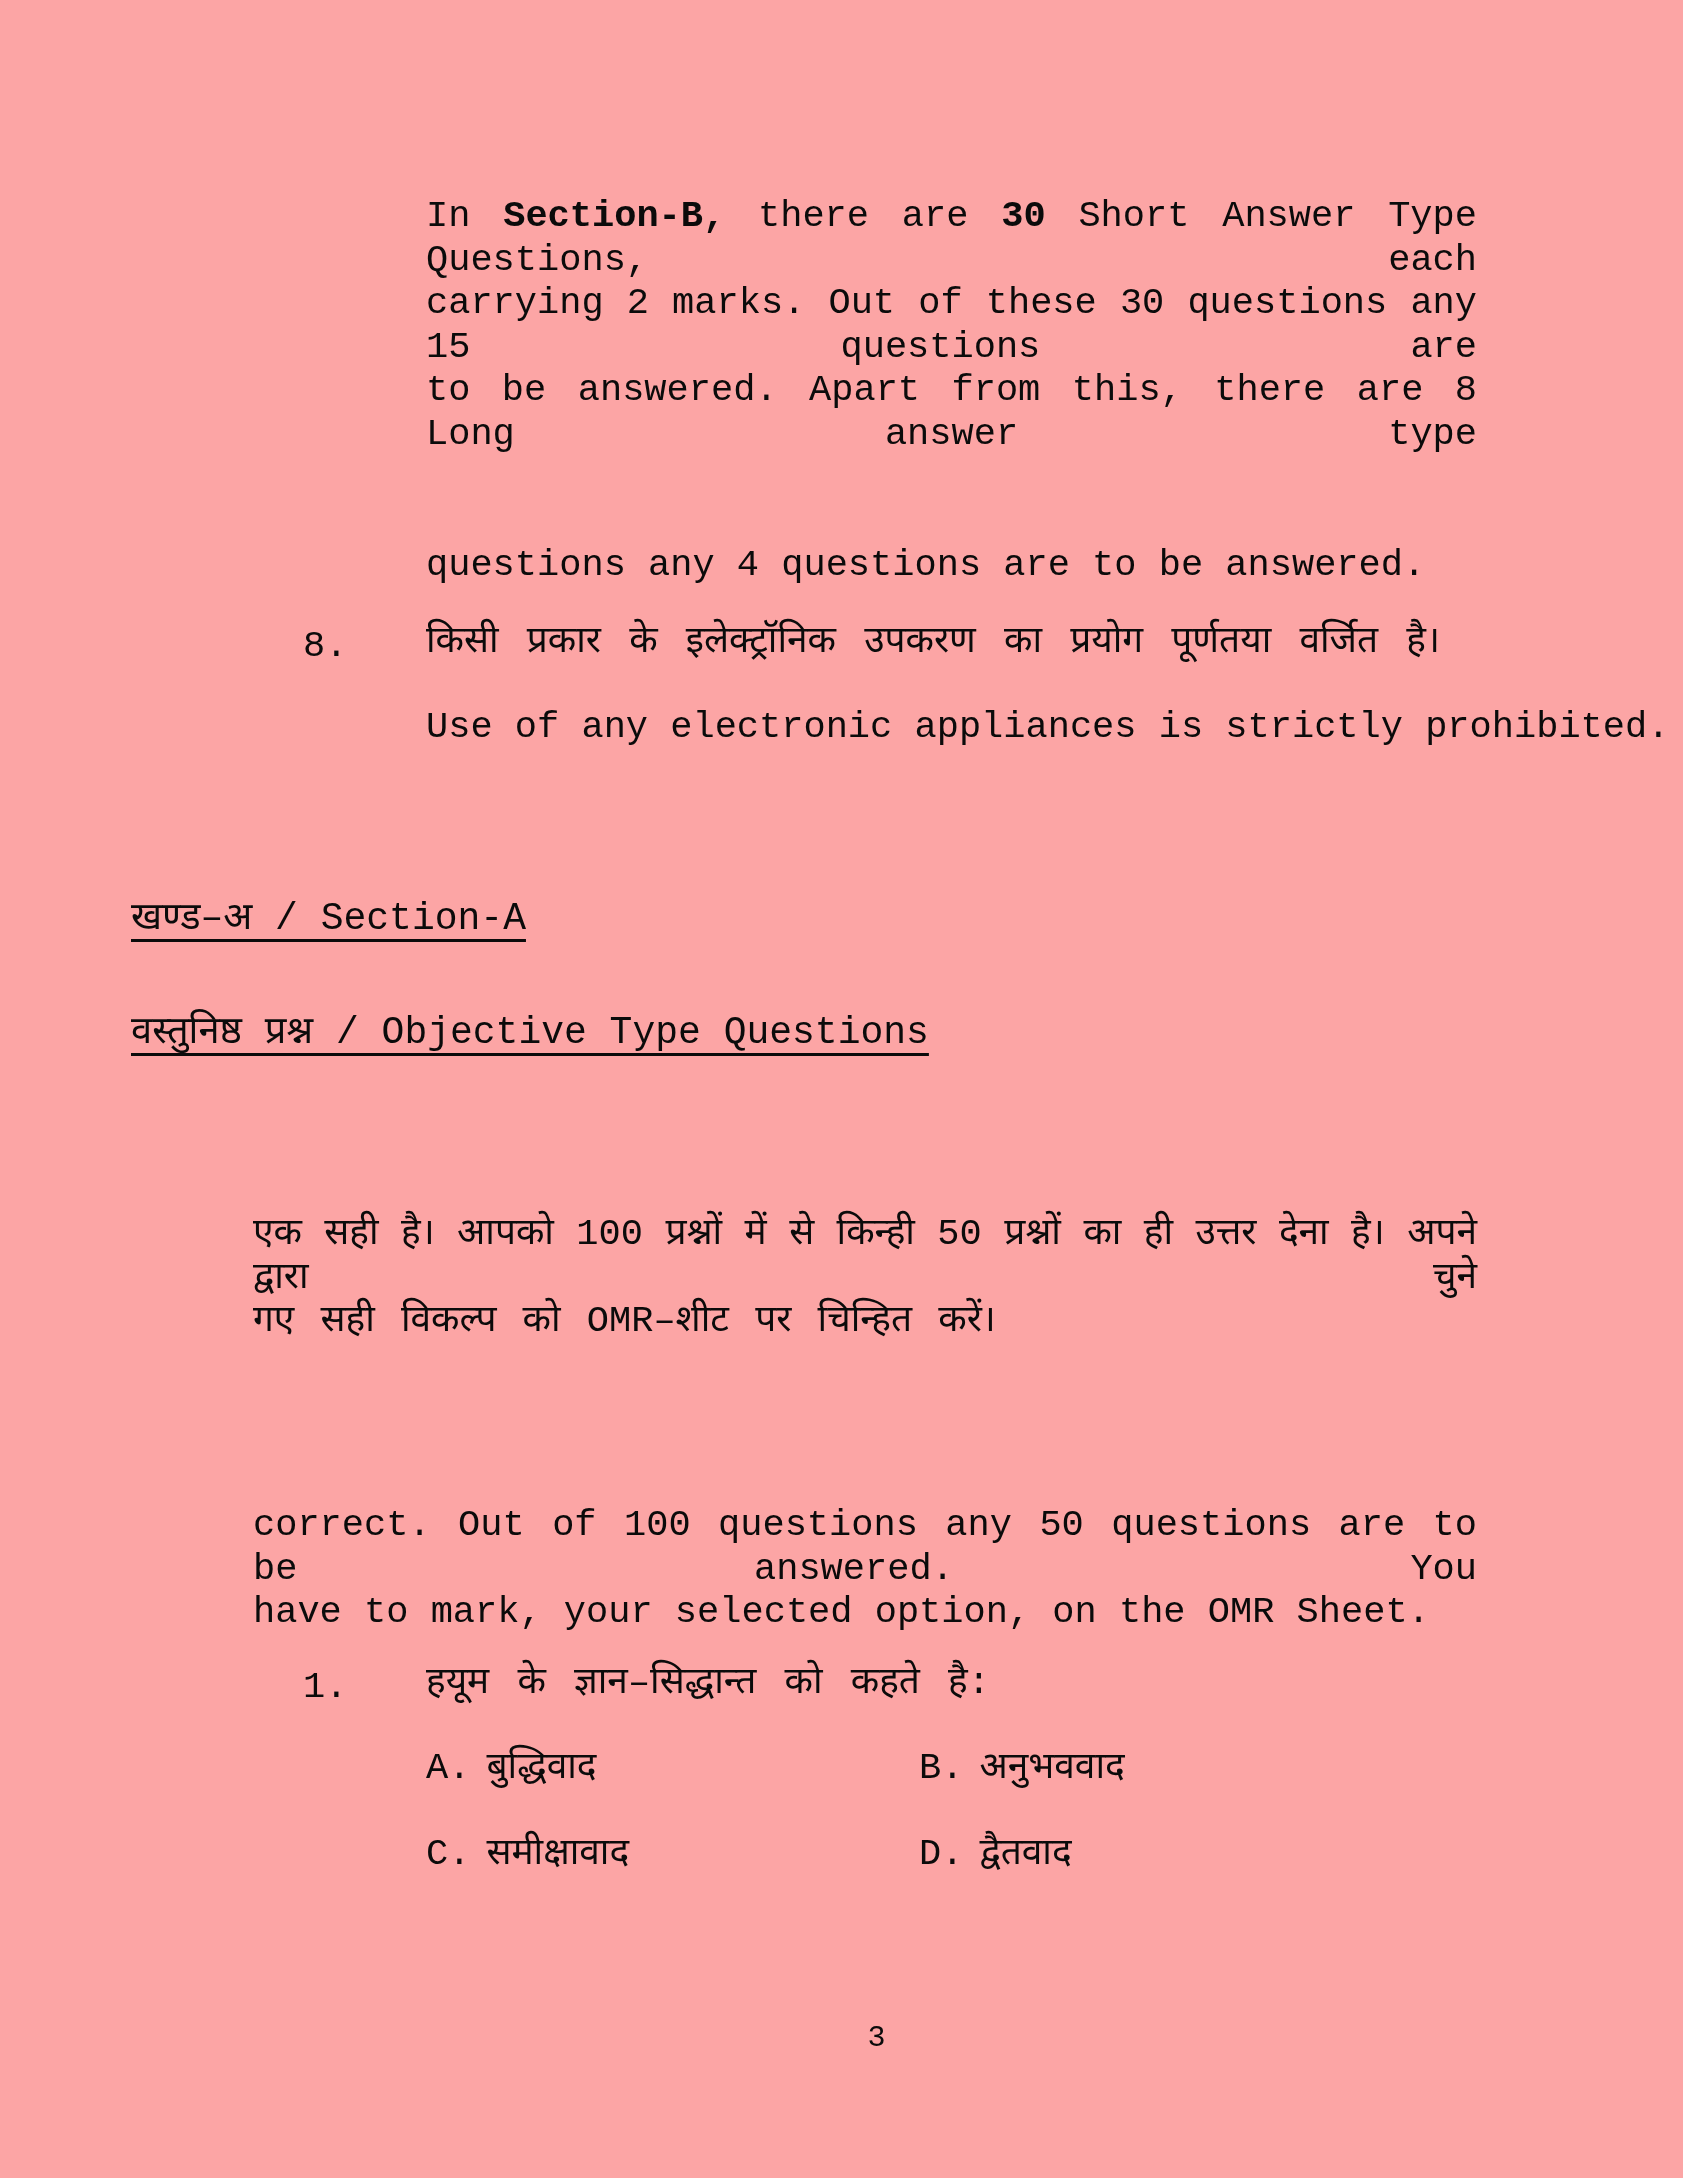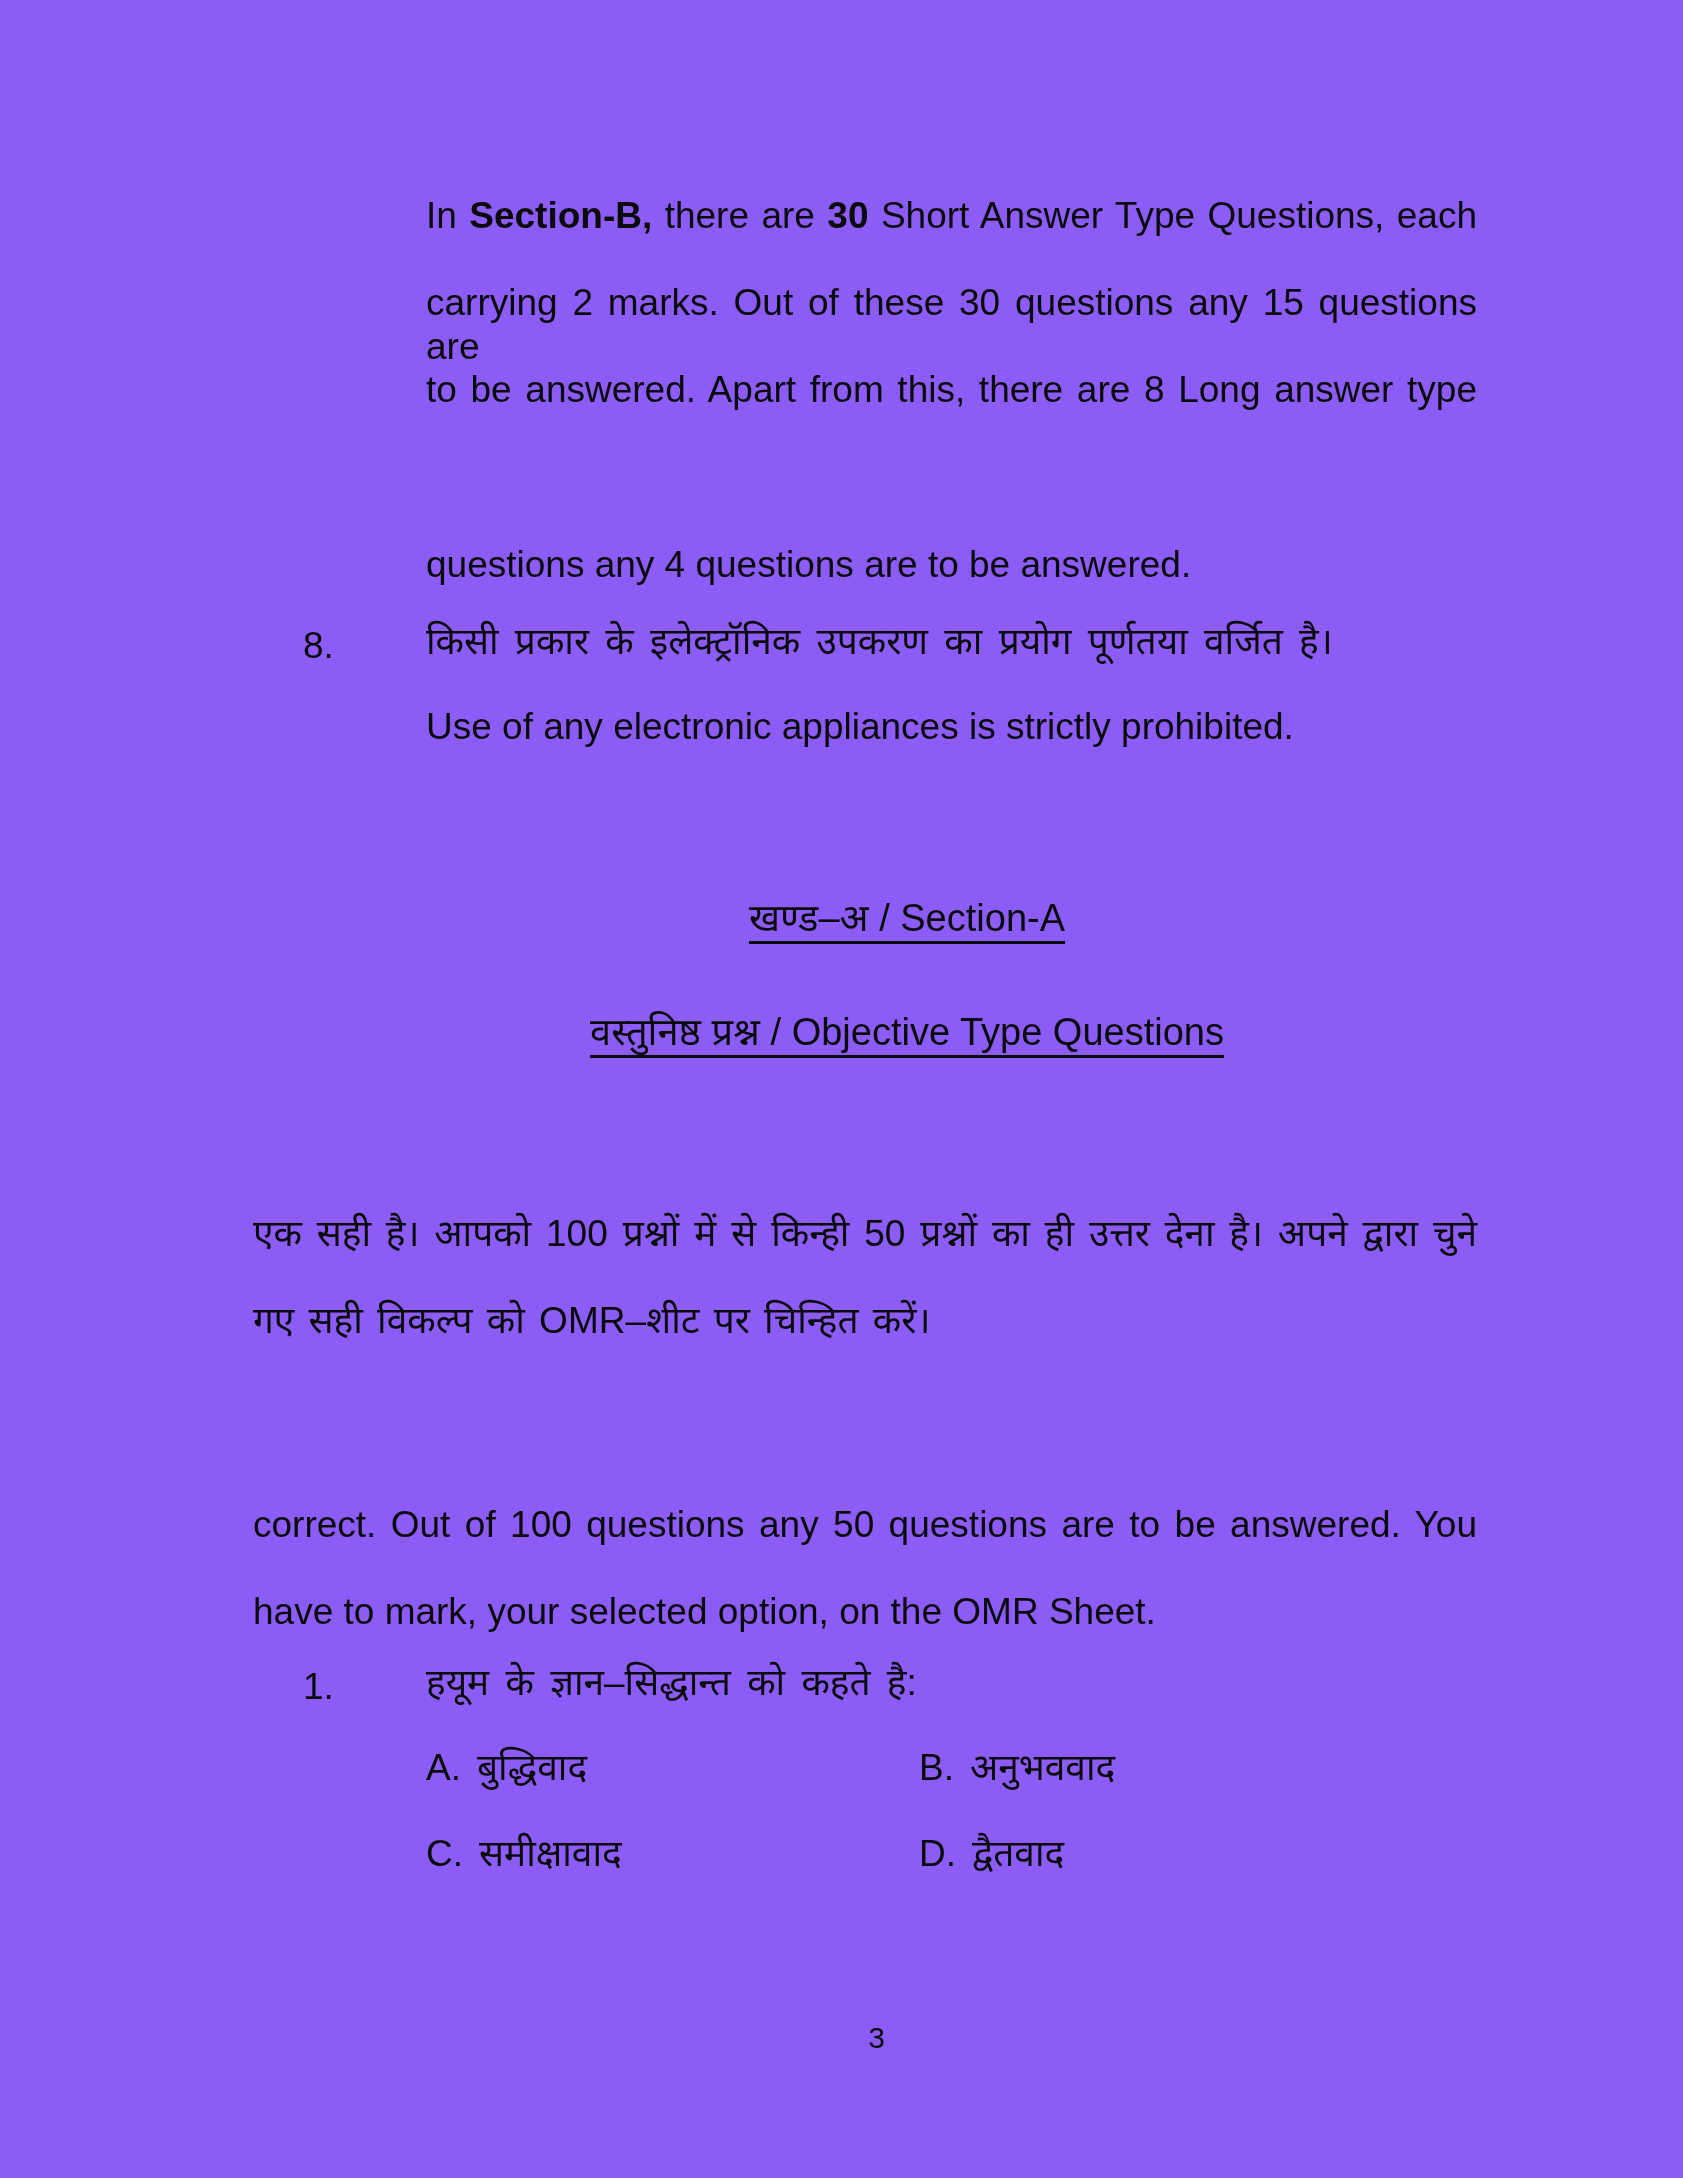--- a/index.html
+++ b/index.html
@@ -1,37 +1,37 @@
 <!DOCTYPE html>
 <html><head>
 <meta charset="utf-8">
 <style>
   html,body{margin:0;padding:0;background:#ffffff;}
   .page{
     position:relative;
     width:1683px;height:2178px;
-    background:#8b5cf6;
+    background:#fca5a5;
     color:#0b0b0b;
-    font-family:Liberation Sans, sans-serif;
+    font-family:Liberation Mono, monospace;
     font-size:37px;
     overflow:hidden;
   }
   
   .jl{position:absolute;text-align:justify;text-align-last:justify;line-height:1.2;}
   
   .sl{position:absolute;white-space:nowrap;line-height:1.2;}
   
   .p1{left:426px;width:1051px;}        
   .full{left:253px;width:1224px;}      
   .ind-hp{left:348px;width:1129px;}    
   .ind-ep{left:358px;width:1119px;}    
   .num{left:303px;}
   .optA{left:426px;}
   .optB{left:919px;}
-  .hd{position:absolute;left:131px;width:1552px;text-align:center;font-size:38px;line-height:1.2;}
+  .hd{position:absolute;left:131px;width:1552px;text-align:left;font-size:38px;line-height:1.2;}
   .hd span{
     text-decoration:underline;
     text-decoration-thickness:3px;
     text-underline-offset:10px;
   }
   .ws6{word-spacing:6px;}
   .ws4{word-spacing:4px;}
   .opt-text{margin-left:16px;}
   .pageno{position:absolute;left:35px;width:1683px;text-align:center;font-size:30px;line-height:1.2;}
   b{font-weight:bold;}

